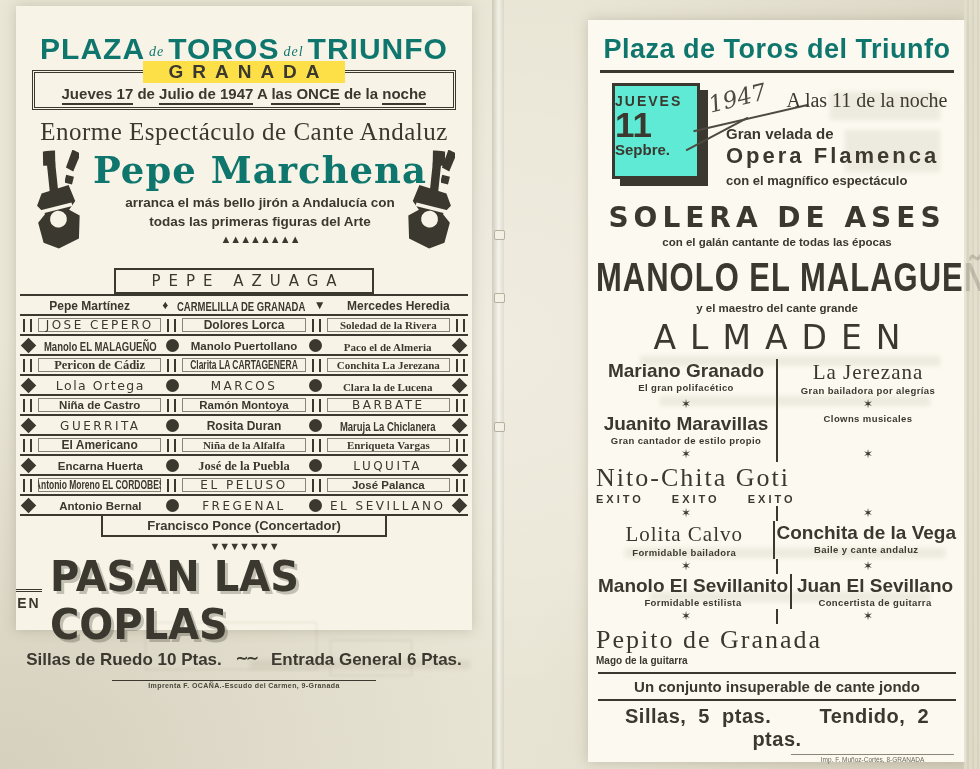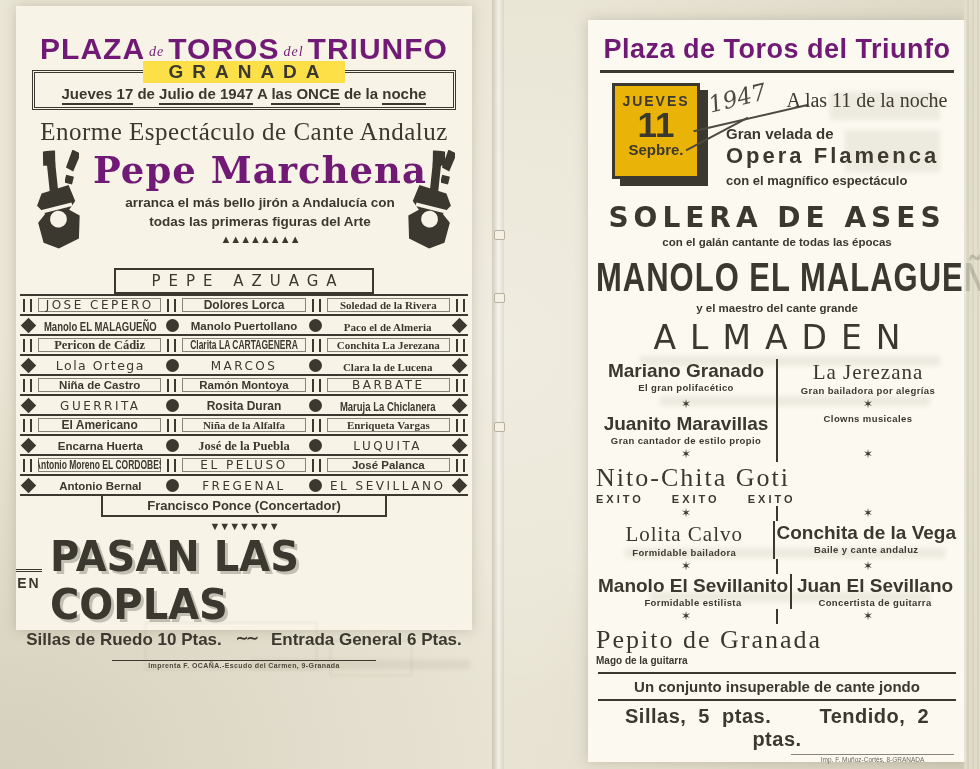--- a/index.html
+++ b/index.html
@@ -14,21 +14,21 @@
   .book-edge{position:absolute;right:0;top:0;width:16px;height:100%;
     background:repeating-linear-gradient(90deg,#e3dfcd 0 3px,#d9d4c0 3px 5px);opacity:.8;}
   
   .seam{position:absolute;left:492px;top:0;width:12px;height:100%;
     background:linear-gradient(90deg,rgba(120,112,88,.25),rgba(255,255,255,.4) 55%,rgba(120,112,88,.12));}
   .stitch{position:absolute;left:494px;width:9px;height:8px;background:#f4f1e4;border:1px solid rgba(120,112,88,.5);border-radius:2px;}
   
   .page{position:absolute;background:#f8f5e9;box-shadow:0 0 12px rgba(90,84,60,.25);}
   .page-left{left:16px;top:6px;width:456px;height:624px;background:#f7f4e7;padding:0;}
   .page-right{left:588px;top:20px;width:378px;height:742px;background:#fbf9f0;padding:0 8px;box-sizing:border-box;}
-  .ink{color:#701a75;}
+  .ink{color:#0f766e;}
   
   .ghost{position:absolute;background:rgba(95,90,68,.09);filter:blur(2px);pointer-events:none;}
   .ghostbox{position:absolute;border:1px solid rgba(95,90,68,.12);filter:blur(1px);pointer-events:none;}
   
   .lp-title{white-space:nowrap;text-align:center;padding-top:26px;font-weight:800;font-size:30px;letter-spacing:1px;font-family:"Liberation Sans",sans-serif;}
   .lp-title .small{font:italic 14px "Liberation Serif",serif;font-weight:400;margin:0 4px;position:relative;top:-3px;}
   .granada-box{margin:4px 16px 0;border:3px double #3b382f;text-align:center;padding:0 0 5px;background:#f7f4e7;}
   .granada{position:relative;top:-12px;display:inline-block;background:#fde047;padding:0 16px;
     font-weight:700;font-size:19px;letter-spacing:9px;text-indent:9px;}
   .granada-date{margin-top:-10px;font-weight:700;font-size:15px;}
@@ -73,21 +73,21 @@
     text-shadow:3px 3px 0 rgba(59,56,47,.28);transform:scaleY(1.05);}
   .lprices{display:flex;justify-content:center;align-items:center;gap:14px;font-weight:700;font-size:17px;margin-top:4px;}
   .squiggle{font-size:15px;letter-spacing:-2px;position:relative;top:-2px;}
   .limprint{width:58%;margin:10px auto 0;border-top:1px solid #3b382f;text-align:center;
     font:700 7px "Liberation Sans",sans-serif;letter-spacing:.4px;padding-top:1px;color:#4a463a;}
   
   .rp-title{text-align:center;font-weight:800;font-size:27px;letter-spacing:.5px;padding:14px 0 5px;
     border-bottom:3px solid #3b382f;margin:0 4px;}
   .rp-head{position:relative;height:112px;margin-top:10px;}
   .cal{position:absolute;left:16px;top:0;width:82px;height:90px;border:3px solid #3b382f;
-    box-shadow:8px 7px 0 #3b382f;background:#eab308;text-align:center;}
+    box-shadow:8px 7px 0 #3b382f;background:#5eead4;}
   .cal-day{font-weight:700;font-size:14px;letter-spacing:2px;margin-top:7px;}
   .cal-num{font-weight:800;font-size:35px;line-height:32px;}
   .cal-month{font-weight:700;font-size:15px;}
   .hand{position:absolute;left:112px;top:2px;font:italic 23px "DejaVu Serif",serif;color:#4d4a40;transform:rotate(-14deg);}
   .swash1{position:absolute;left:96px;top:34px;width:118px;height:2px;background:#4d4a40;transform:rotate(-13deg);}
   .swash2{position:absolute;left:86px;top:50px;width:70px;height:2px;background:#4d4a40;transform:rotate(-28deg);}
   .rp-time{position:absolute;left:180px;top:6px;right:0;text-align:center;font:400 20px "Liberation Serif",serif;}
   .velada1{position:absolute;left:130px;top:42px;font-weight:700;font-size:15px;}
   .velada2{position:absolute;left:130px;top:60px;right:0;text-align:left;font-weight:700;font-size:22px;letter-spacing:3px;}
   .velada3{position:absolute;left:130px;top:90px;font-weight:700;font-size:13px;}
@@ -174,20 +174,27 @@
           </svg>
       </span>
       <div class="slogan">arranca el más bello jirón a Andalucía con</div>
       <div class="slogan">todas las primeras figuras del Arte</div>
       <div class="tri">▲▲▲▲▲▲▲▲</div>
     </div>
 
     <div class="azuaga">PEPE AZUAGA</div>
 
     <div class="ltable">
+        <div class="trow header">
+          <div class="cell"><span class="f-b">Pepe Martínez</span></div>
+          <span class="hdr-sep">♦</span>
+          <div class="cell"><span class="f-c2">CARMELILLA DE GRANADA</span></div>
+          <span class="hdr-sep">▼</span>
+          <div class="cell"><span class="f-b">Mercedes Heredia</span></div>
+        </div>
         <div class="trow bars">
           <span class="dbar"></span>
           <div class="cell">
             <span class="f-w">JOSE CEPERO</span>
           </div>
           <span class="dbar"></span>
           <div class="cell">
             <span class="f-b">Dolores Lorca</span>
           </div>
           <span class="dbar"></span>

